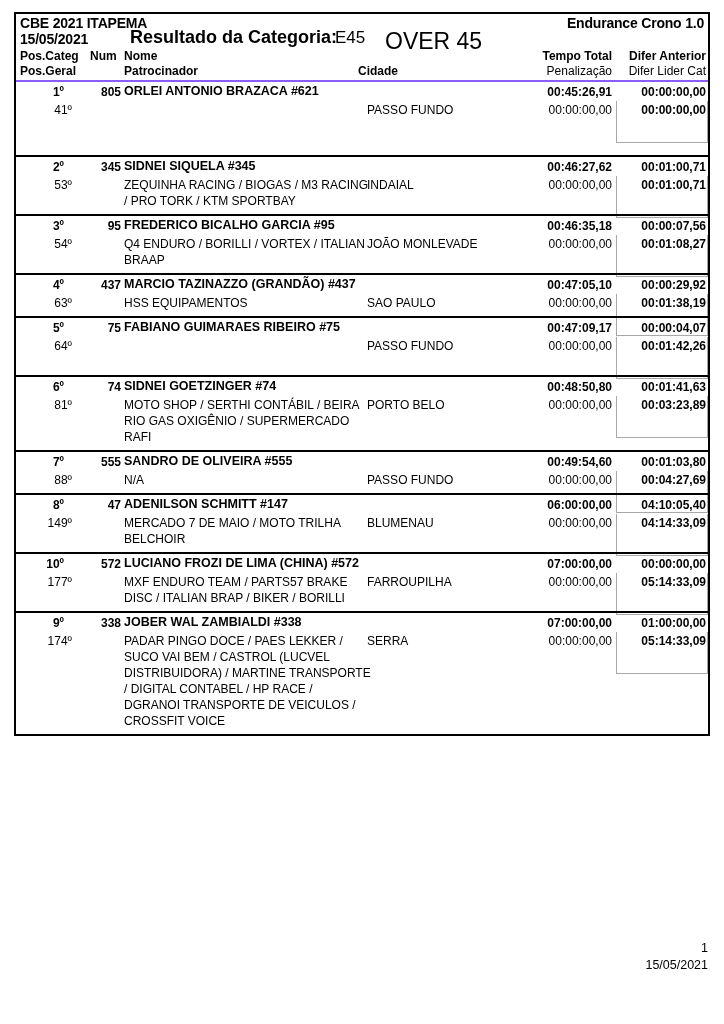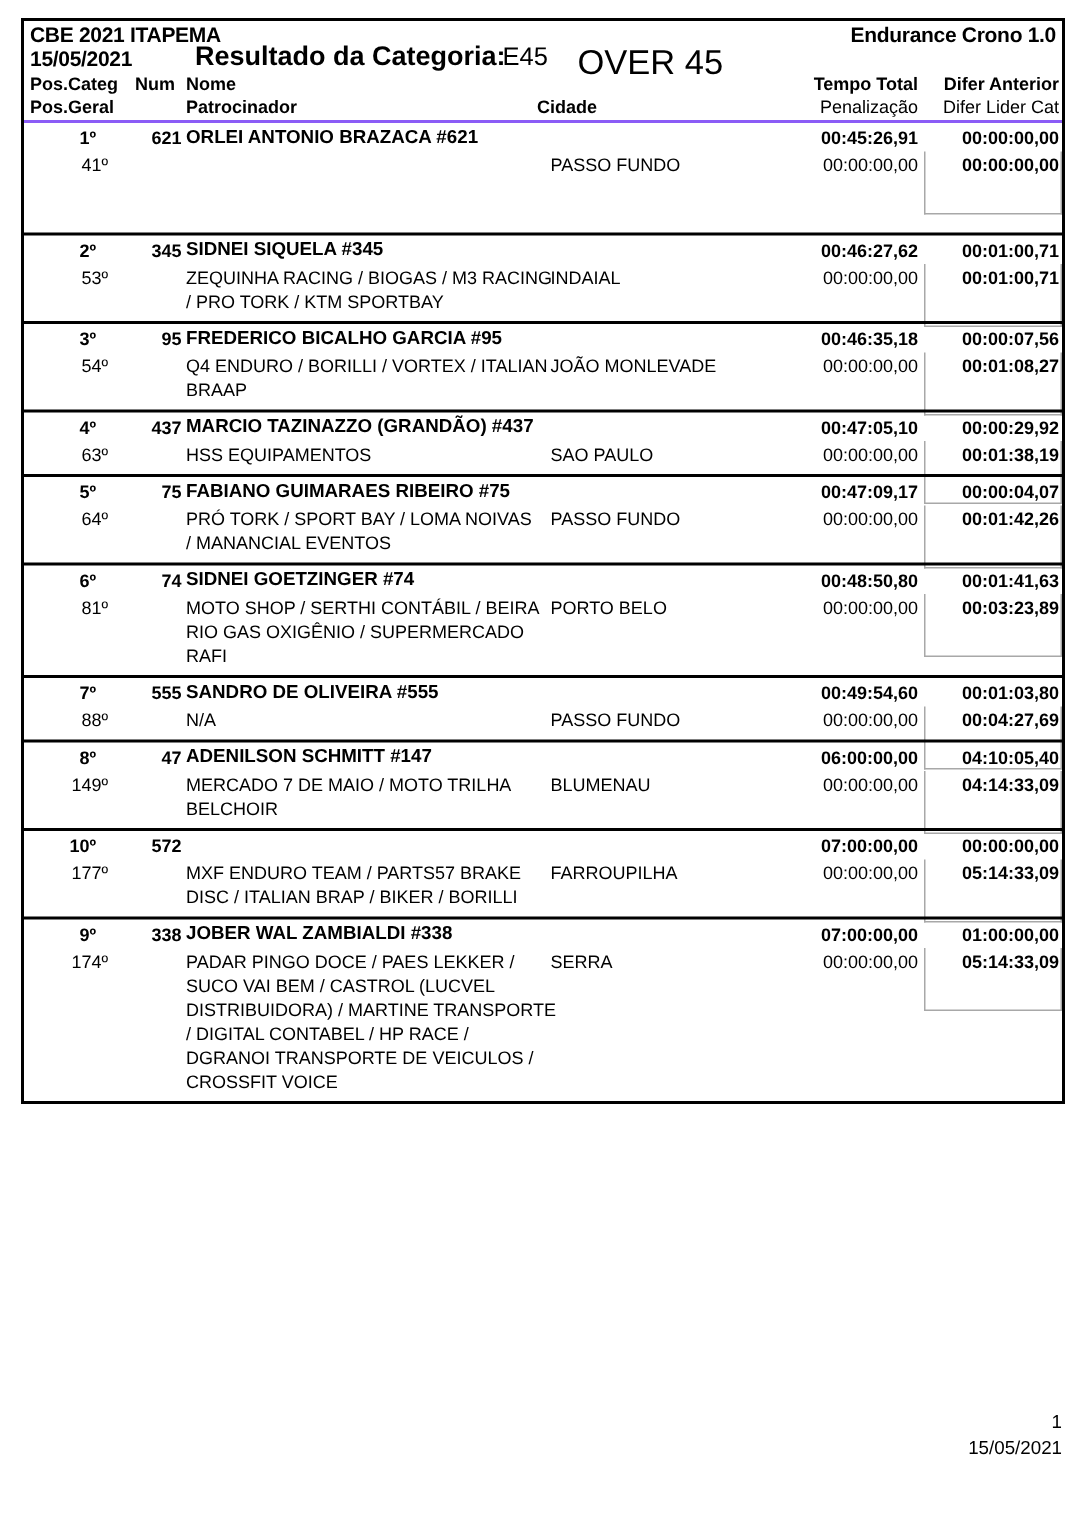--- a/index.html
+++ b/index.html
@@ -252,21 +252,21 @@
       <div class="ch ch-tempo">Tempo Total</div>
       <div class="ch ch-penal">Penalização</div>
       <div class="ch ch-difant">Difer Anterior</div>
       <div class="ch ch-diflider">Difer Lider Cat</div>
     </div>
 
     <div class="rows" id="rows-container">
         <div class="grp">
           <div class="line-main">
             <div class="c-pos" style="top:3px">1º</div>
-            <div class="c-num" style="top:3px">621</div>
+            <div class="c-num" style="top:3px">805</div>
             <div class="c-name" style="top:2px">ORLEI ANTONIO BRAZACA #621</div>
             <div class="c-tempo" style="top:3px">00:45:26,91</div>
             <div class="c-difant" style="top:3px">00:00:00,00</div>
           </div>
           <div class="line-sub" style="height: 54px;">
             <div class="c-posgeral" style="top:2px">41º</div>
             <div class="c-city" style="top:2px">PASSO FUNDO</div>
             <div class="c-penal" style="top:2px">00:00:00,00</div>
             <div class="difbox"></div>
             <div class="c-diflider" style="top:2px">00:00:00,00</div>
@@ -328,22 +328,20 @@
         <div class="grp">
           <div class="line-main">
             <div class="c-pos" style="top:3px">5º</div>
             <div class="c-num" style="top:3px">75</div>
             <div class="c-name" style="top:2px">FABIANO GUIMARAES RIBEIRO #75</div>
             <div class="c-tempo" style="top:3px">00:47:09,17</div>
             <div class="c-difant" style="top:3px">00:00:04,07</div>
           </div>
           <div class="line-sub" style="height: 38px;">
             <div class="c-posgeral" style="top:2px">64º</div>
-            <div class="c-sponsor" style="top:1px">PRÓ TORK / SPORT BAY / LOMA NOIVAS
-/ MANANCIAL EVENTOS</div>
             <div class="c-city" style="top:2px">PASSO FUNDO</div>
             <div class="c-penal" style="top:2px">00:00:00,00</div>
             <div class="difbox"></div>
             <div class="c-diflider" style="top:2px">00:01:42,26</div>
           </div>
         </div>
         <div class="grp">
           <div class="line-main">
             <div class="c-pos" style="top:3px">6º</div>
             <div class="c-num" style="top:3px">74</div>
@@ -394,20 +392,21 @@
             <div class="c-city" style="top:2px">BLUMENAU</div>
             <div class="c-penal" style="top:2px">00:00:00,00</div>
             <div class="difbox"></div>
             <div class="c-diflider" style="top:2px">04:14:33,09</div>
           </div>
         </div>
         <div class="grp">
           <div class="line-main">
             <div class="c-pos" style="top:3px">10º</div>
             <div class="c-num" style="top:3px">572</div>
+            <div class="c-name" style="top:2px">LUCIANO FROZI DE LIMA (CHINA) #572</div>
             <div class="c-tempo" style="top:3px">07:00:00,00</div>
             <div class="c-difant" style="top:3px">00:00:00,00</div>
           </div>
           <div class="line-sub" style="height: 38px;">
             <div class="c-posgeral" style="top:2px">177º</div>
             <div class="c-sponsor" style="top:1px">MXF ENDURO TEAM / PARTS57 BRAKE
 DISC / ITALIAN BRAP / BIKER / BORILLI</div>
             <div class="c-city" style="top:2px">FARROUPILHA</div>
             <div class="c-penal" style="top:2px">00:00:00,00</div>
             <div class="difbox"></div>

